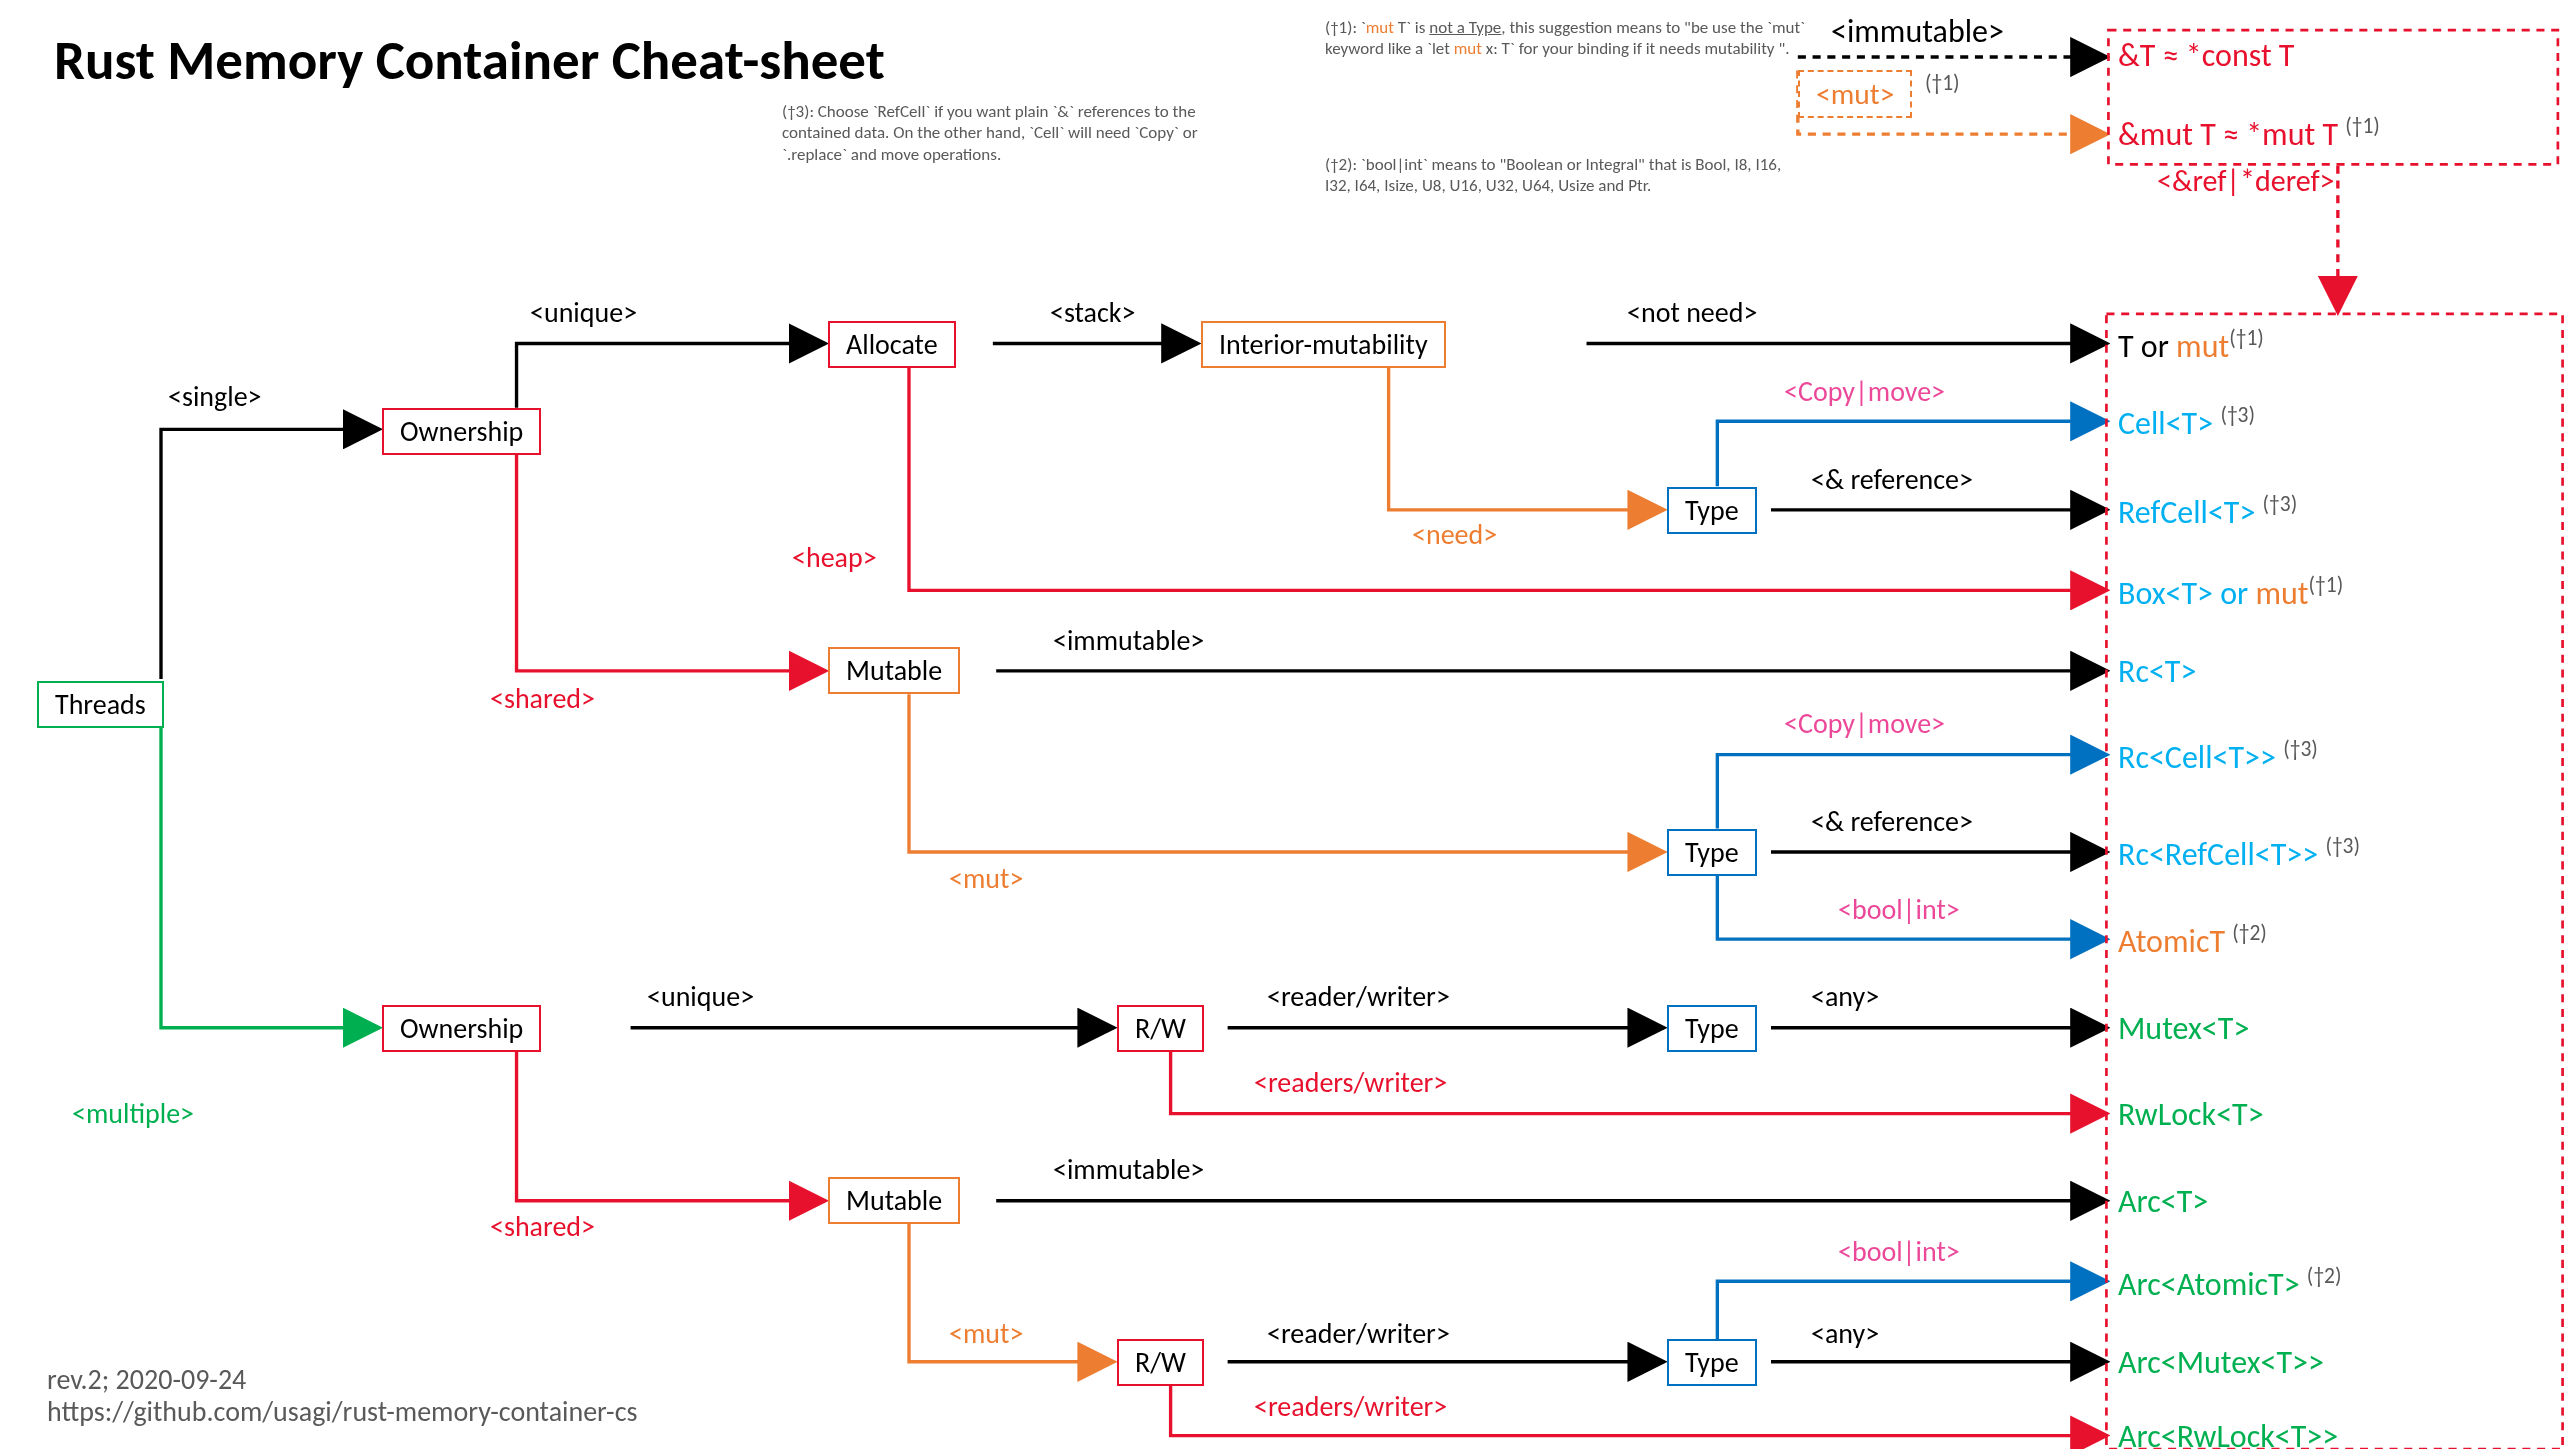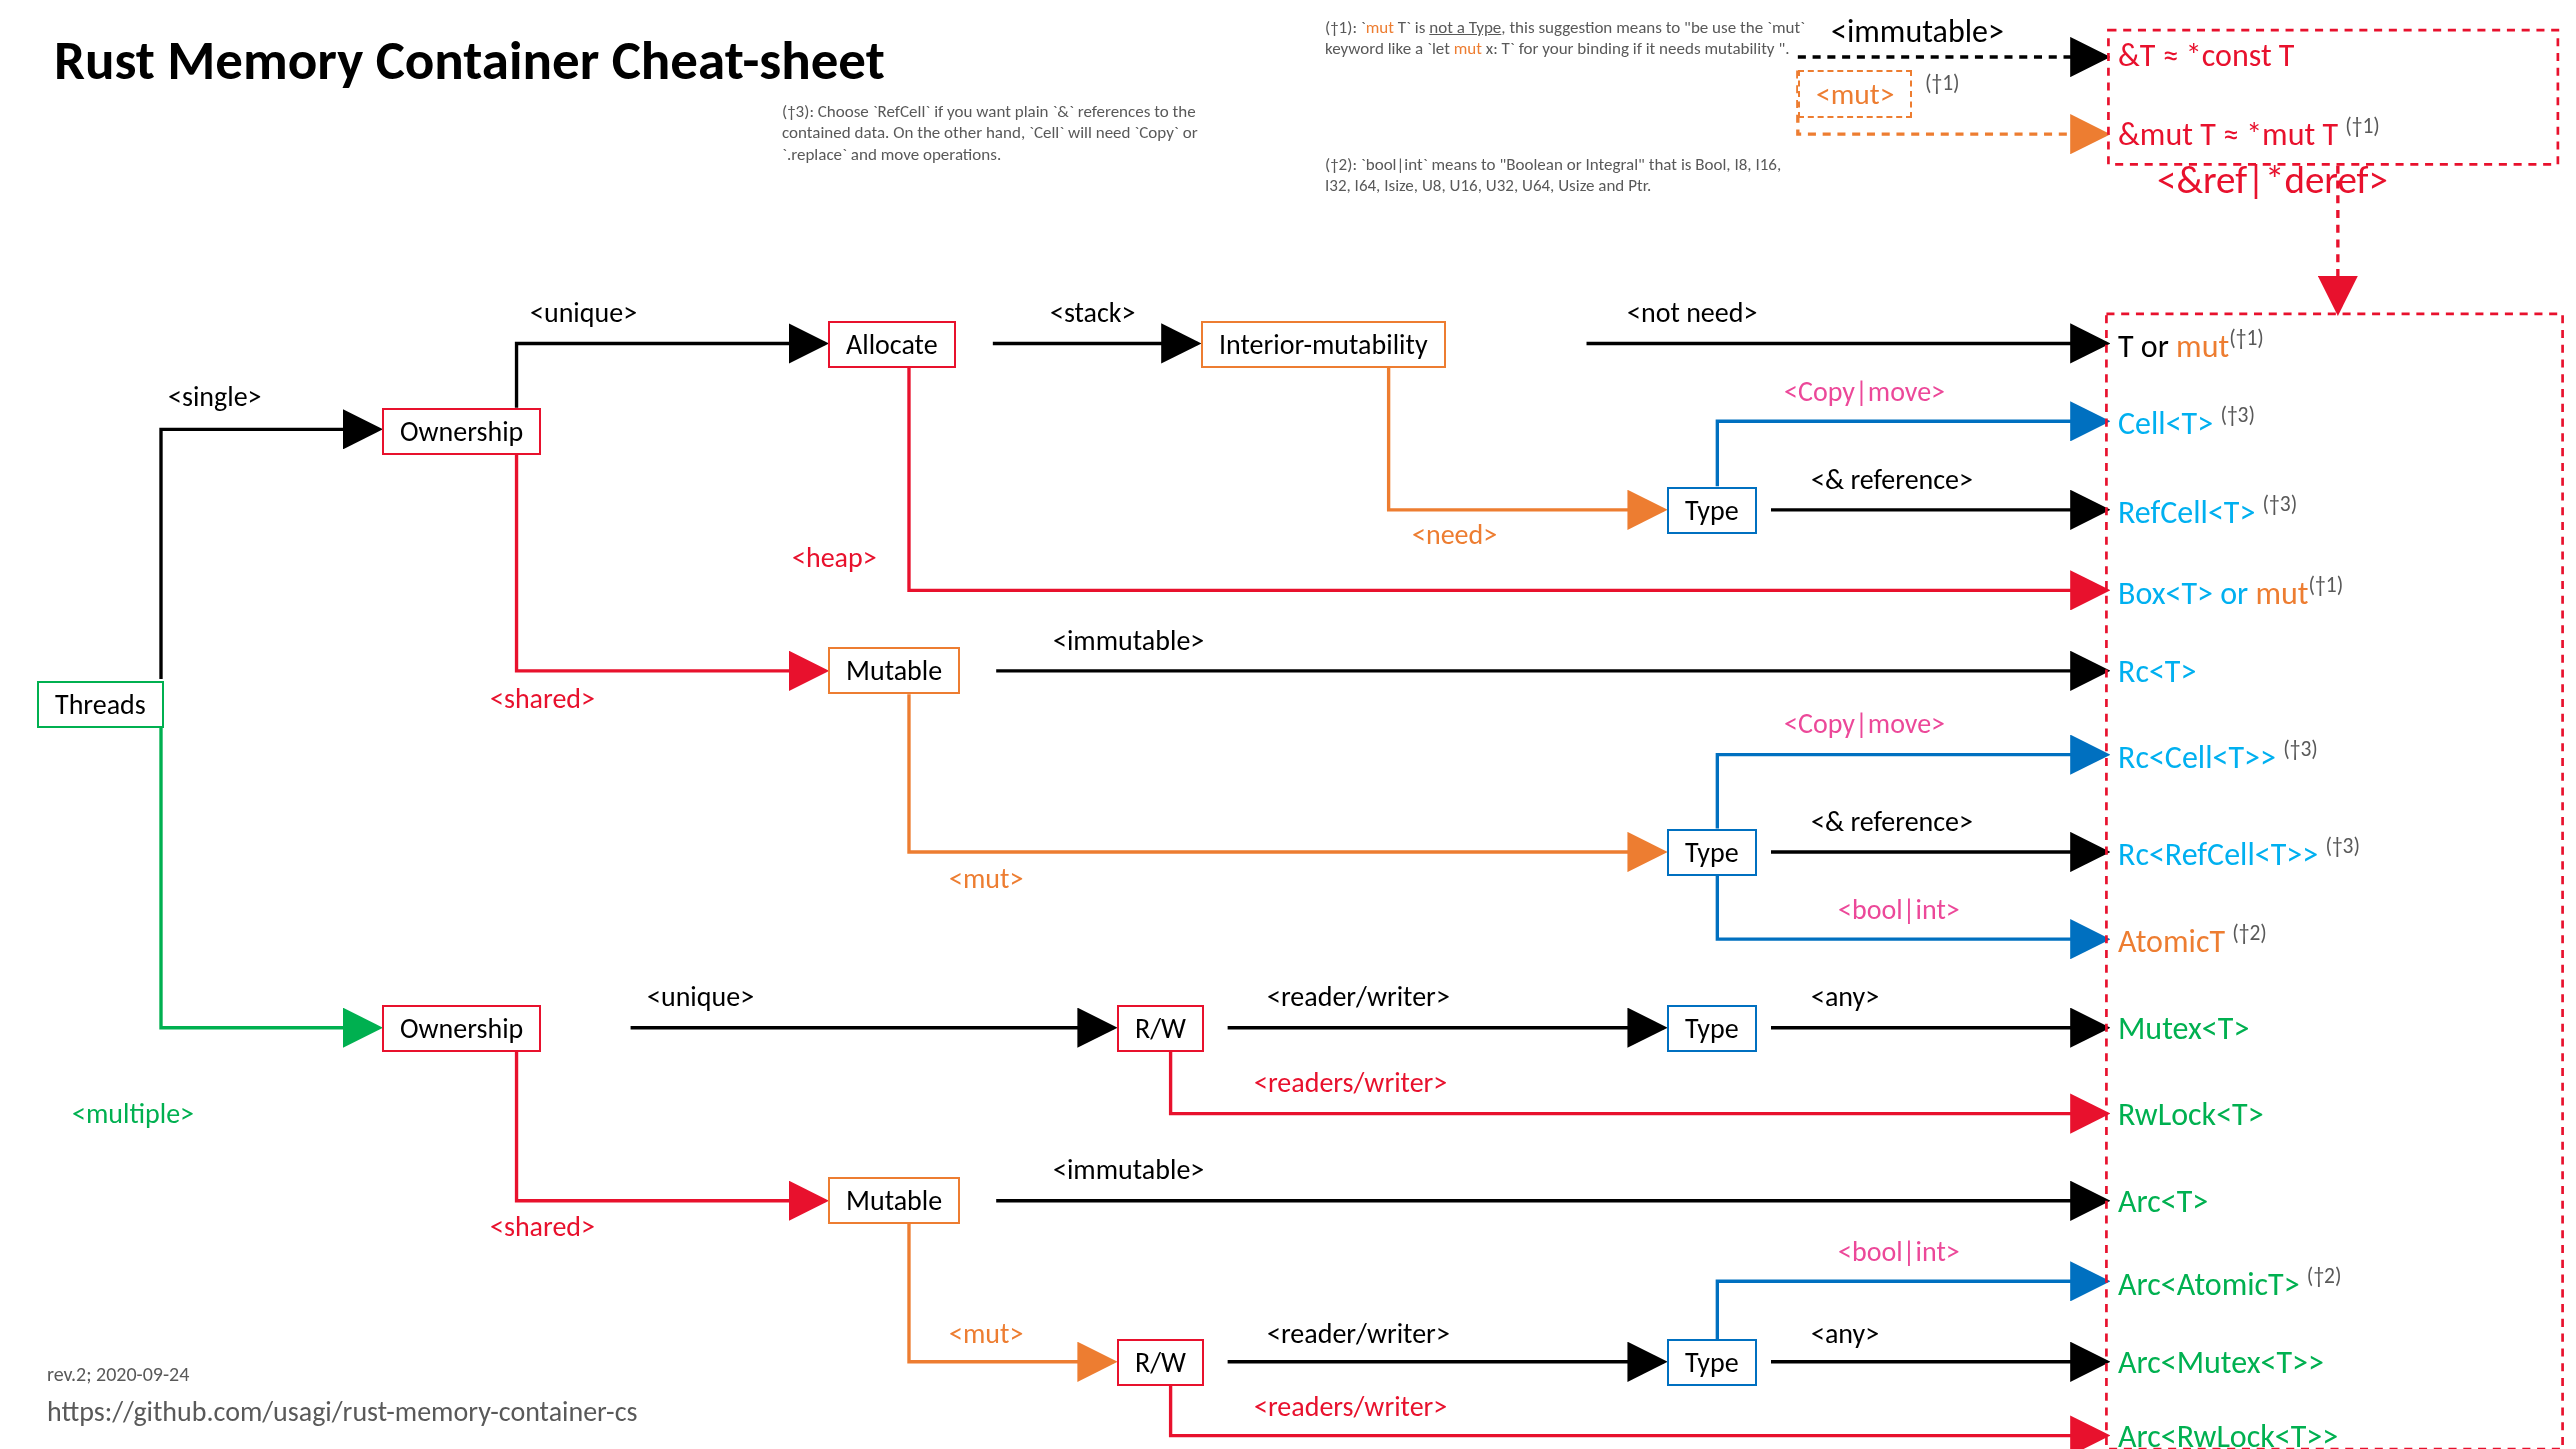--- a/index.html
+++ b/index.html
@@ -100,21 +100,21 @@
 <div class="box b-red" style="left:1117px;top:1005px">R/W</div>
 <div class="box b-red" style="left:1117px;top:1339px">R/W</div>
 <div class="box b-blue" style="left:1667px;top:487px">Type</div>
 <div class="box b-blue" style="left:1667px;top:829px">Type</div>
 <div class="box b-blue" style="left:1667px;top:1005px">Type</div>
 <div class="box b-blue" style="left:1667px;top:1339px">Type</div>
 
 <div class="lbl black" style="left:1831px;top:12px;font-size:32px">&lt;immutable&gt;</div>
 <div class="box b-orange" style="left:1798px;top:70px;border-style:dashed;font-size:29.5px"><span class="orange">&lt;mut&gt;</span></div>
 <div class="lbl gray fn" style="left:1925px;top:70px">(†1)</div>
-<div class="lbl red" style="left:2157px;top:156px;font-size:39px">&lt;&amp;ref|*deref&gt;</div>
+<div class="lbl red" style="left:2157px;top:162px;font-size:30px">&lt;&amp;ref|*deref&gt;</div>
 
 <div class="lbl black" style="left:168px;top:379px">&lt;single&gt;</div>
 <div class="lbl green" style="left:72px;top:1096px">&lt;multiple&gt;</div>
 <div class="lbl black" style="left:530px;top:295px">&lt;unique&gt;</div>
 <div class="lbl red" style="left:490px;top:681px">&lt;shared&gt;</div>
 <div class="lbl black" style="left:1050px;top:295px">&lt;stack&gt;</div>
 <div class="lbl red" style="left:792px;top:540px">&lt;heap&gt;</div>
 <div class="lbl black" style="left:1627px;top:295px">&lt;not need&gt;</div>
 <div class="lbl orange" style="left:1412px;top:517px">&lt;need&gt;</div>
 <div class="lbl blue" style="left:1784px;top:374px">&lt;Copy|move&gt;</div>
@@ -146,15 +146,15 @@
 <div class="out lblue" style="left:2118px;top:736px"><span>Rc&lt;Cell&lt;T&gt;&gt;</span> <span class="gray fn">(†3)</span></div>
 <div class="out lblue" style="left:2118px;top:833px"><span>Rc&lt;RefCell&lt;T&gt;&gt;</span> <span class="gray fn">(†3)</span></div>
 <div class="out orange" style="left:2118px;top:920px"><span>AtomicT</span> <span class="gray fn">(†2)</span></div>
 <div class="out green" style="left:2118px;top:1009px">Mutex&lt;T&gt;</div>
 <div class="out green" style="left:2118px;top:1095px">RwLock&lt;T&gt;</div>
 <div class="out green" style="left:2118px;top:1182px">Arc&lt;T&gt;</div>
 <div class="out green" style="left:2118px;top:1263px"><span>Arc&lt;AtomicT&gt;</span> <span class="gray fn">(†2)</span></div>
 <div class="out green" style="left:2118px;top:1343px">Arc&lt;Mutex&lt;T&gt;&gt;</div>
 <div class="out green" style="left:2118px;top:1417px">Arc&lt;RwLock&lt;T&gt;&gt;</div>
 
-<div class="lbl gray" style="left:47px;top:1362px;font-size:20px">rev.2; 2020-09-24</div>
+<div class="lbl gray" style="left:47px;top:1362px;font-size:28px">rev.2; 2020-09-24</div>
 <div class="lbl gray" style="left:47px;top:1394px;font-size:28px">https://github.com/usagi/rust-memory-container-cs</div>
 
 
 </body></html>

